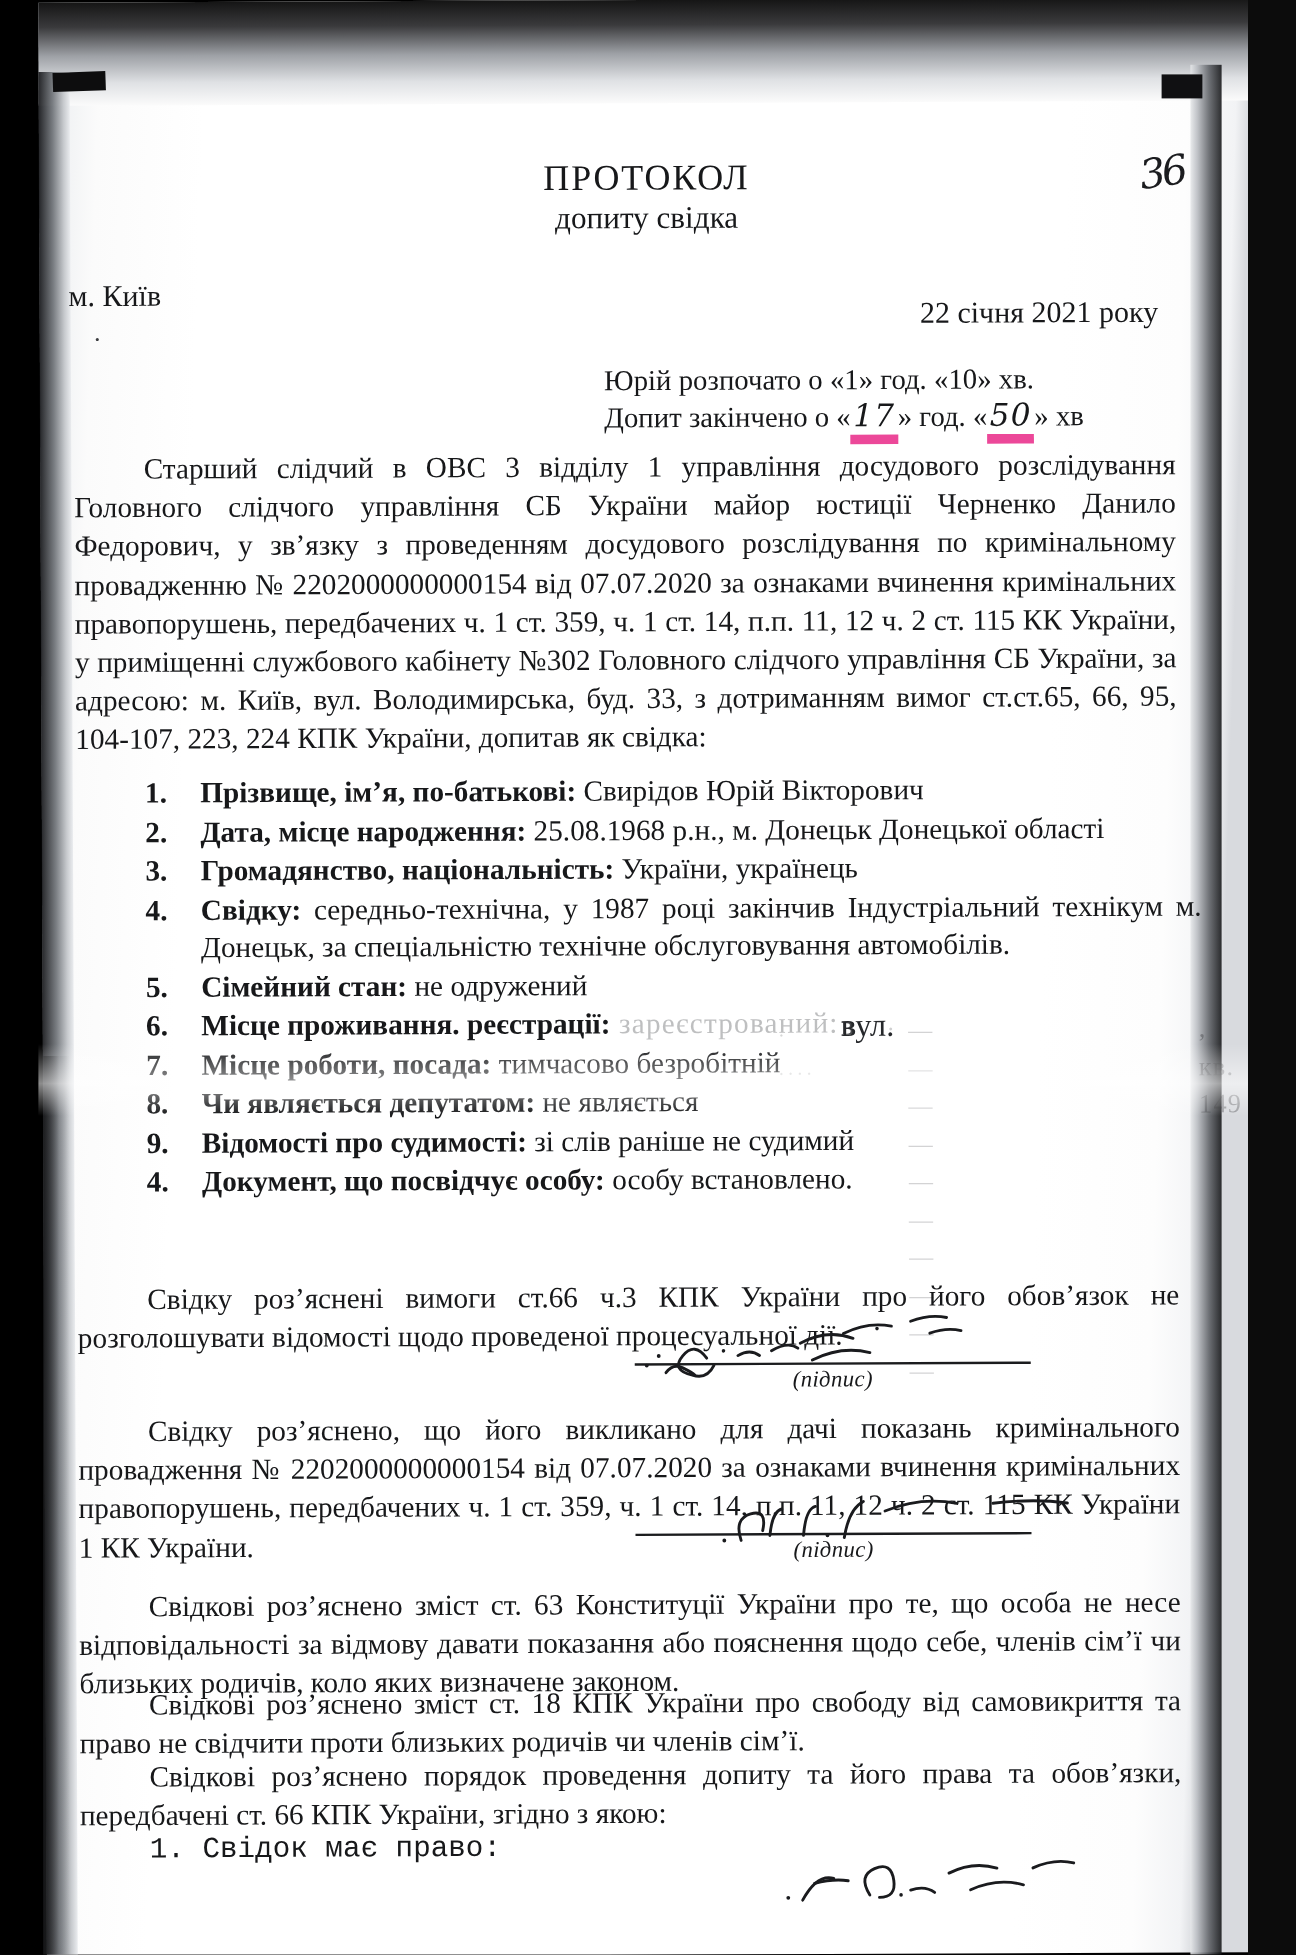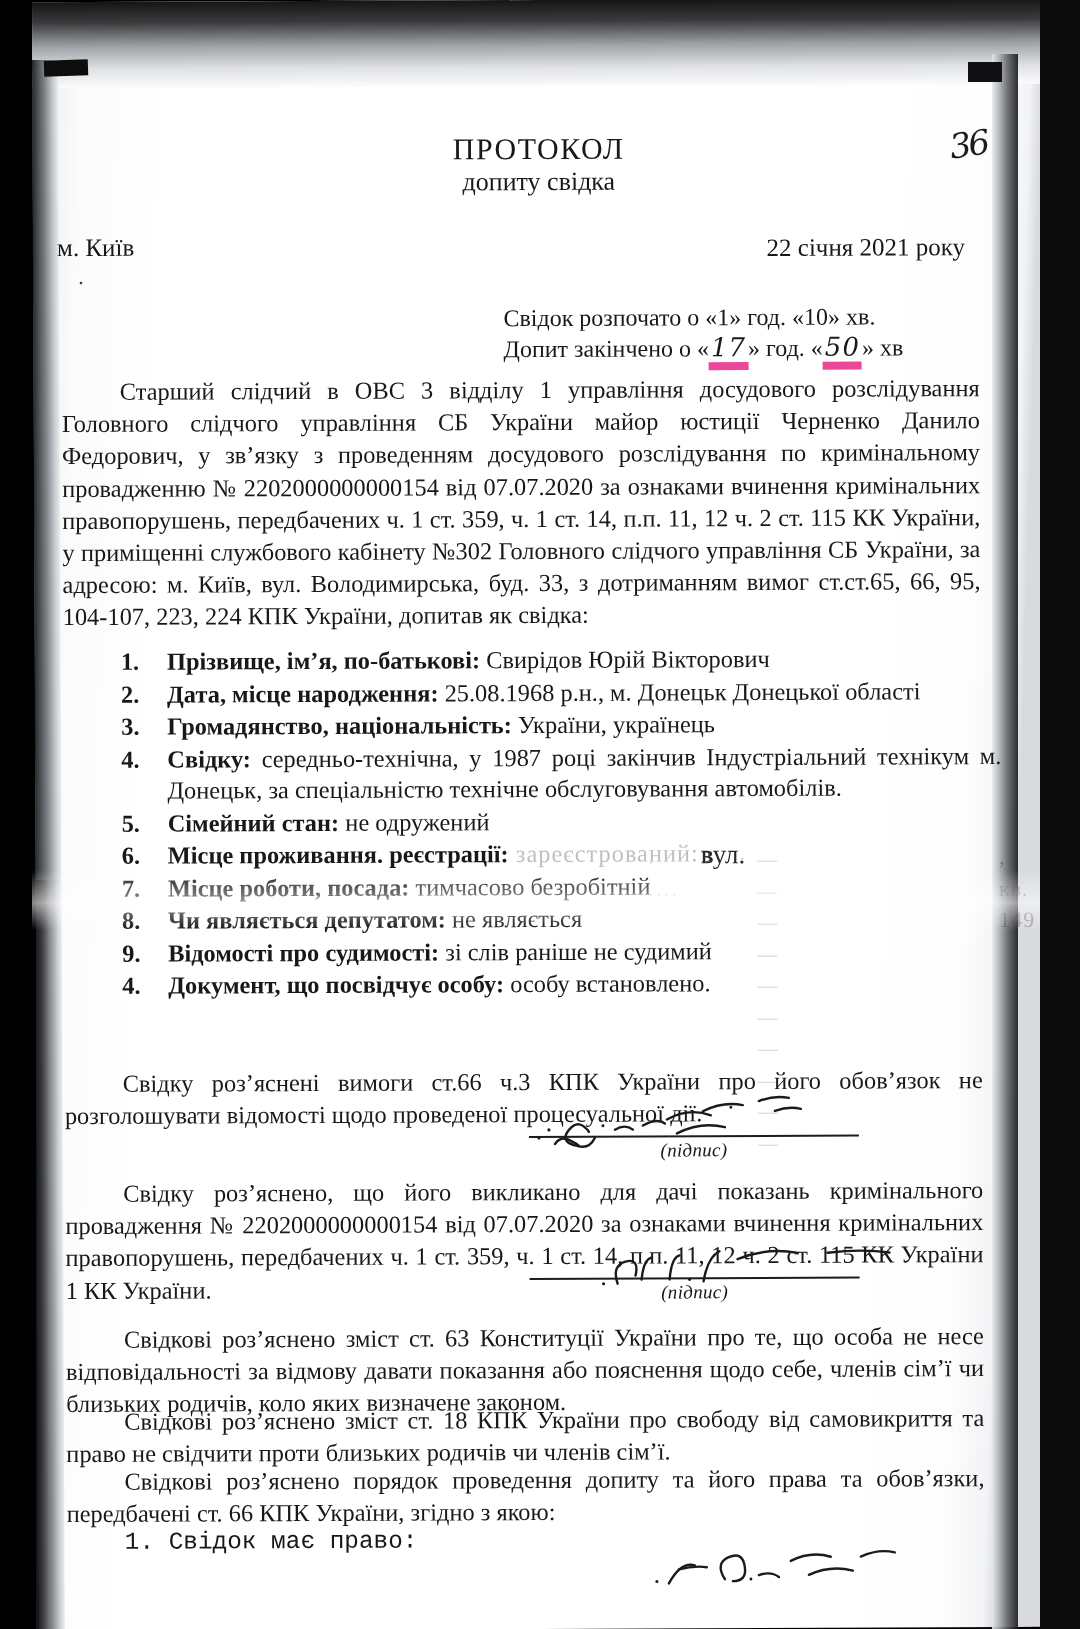--- a/index.html
+++ b/index.html
@@ -118,21 +118,21 @@
     font-size: 25px;
   }
   .city-dot {
     position: absolute;
     left: 45px; top: 262px;
     font-size: 22px;
     color: #3a3b3e;
   }
   .date {
     position: absolute;
-    right: 80px; top: 235px;
+    right: 80px; top: 249px;
     font-size: 25px;
   }
 
   .time-block {
     position: absolute;
     left: 470px; top: 303px;
     font-size: 24px;
     line-height: 30px;
   }
   .time-block .ln { white-space: nowrap; }
@@ -296,21 +296,21 @@
     <div class="doc-title">ПРОТОКОЛ</div>
     <div class="doc-subtitle">допиту свідка</div>
     <div class="page-number">36</div>
 
     <div class="city">м. Київ</div>
     <div class="city-dot">.</div>
     <div class="date">22 січня 2021 року</div>
 
     <div class="time-block">
       <div class="ln">
-        <span>Свідок розпочато о «</span><span>1</span><span>» год. «</span><span>10</span><span>» хв.</span>
+        <span>Юрій розпочато о «</span><span>1</span><span>» год. «</span><span>10</span><span>» хв.</span>
       </div>
       <div class="ln">
         <span>Допит закінчено о  «</span><span class="hw">17</span><span>» год. «</span><span class="hw">50</span><span>» хв</span>
       </div>
     </div>
 
     <div class="body-para" id="intro-para">Старший слідчий в ОВС 3 відділу 1 управління досудового розслідування Головного слідчого управління СБ України майор юстиції Черненко Данило Федорович, у зв’язку з проведенням досудового розслідування по кримінальному провадженню № 2202000000000154 від 07.07.2020 за ознаками вчинення кримінальних правопорушень, передбачених ч. 1 ст. 359, ч. 1 ст. 14, п.п. 11, 12 ч. 2 ст. 115 КК України, у приміщенні службового кабінету №302 Головного слідчого управління СБ України, за адресою: м. Київ, вул. Володимирська, буд. 33, з дотриманням вимог ст.ст.65, 66, 95, 104-107, 223, 224 КПК України, допитав як свідка:</div>
 
     <ol class="num-list">
 

